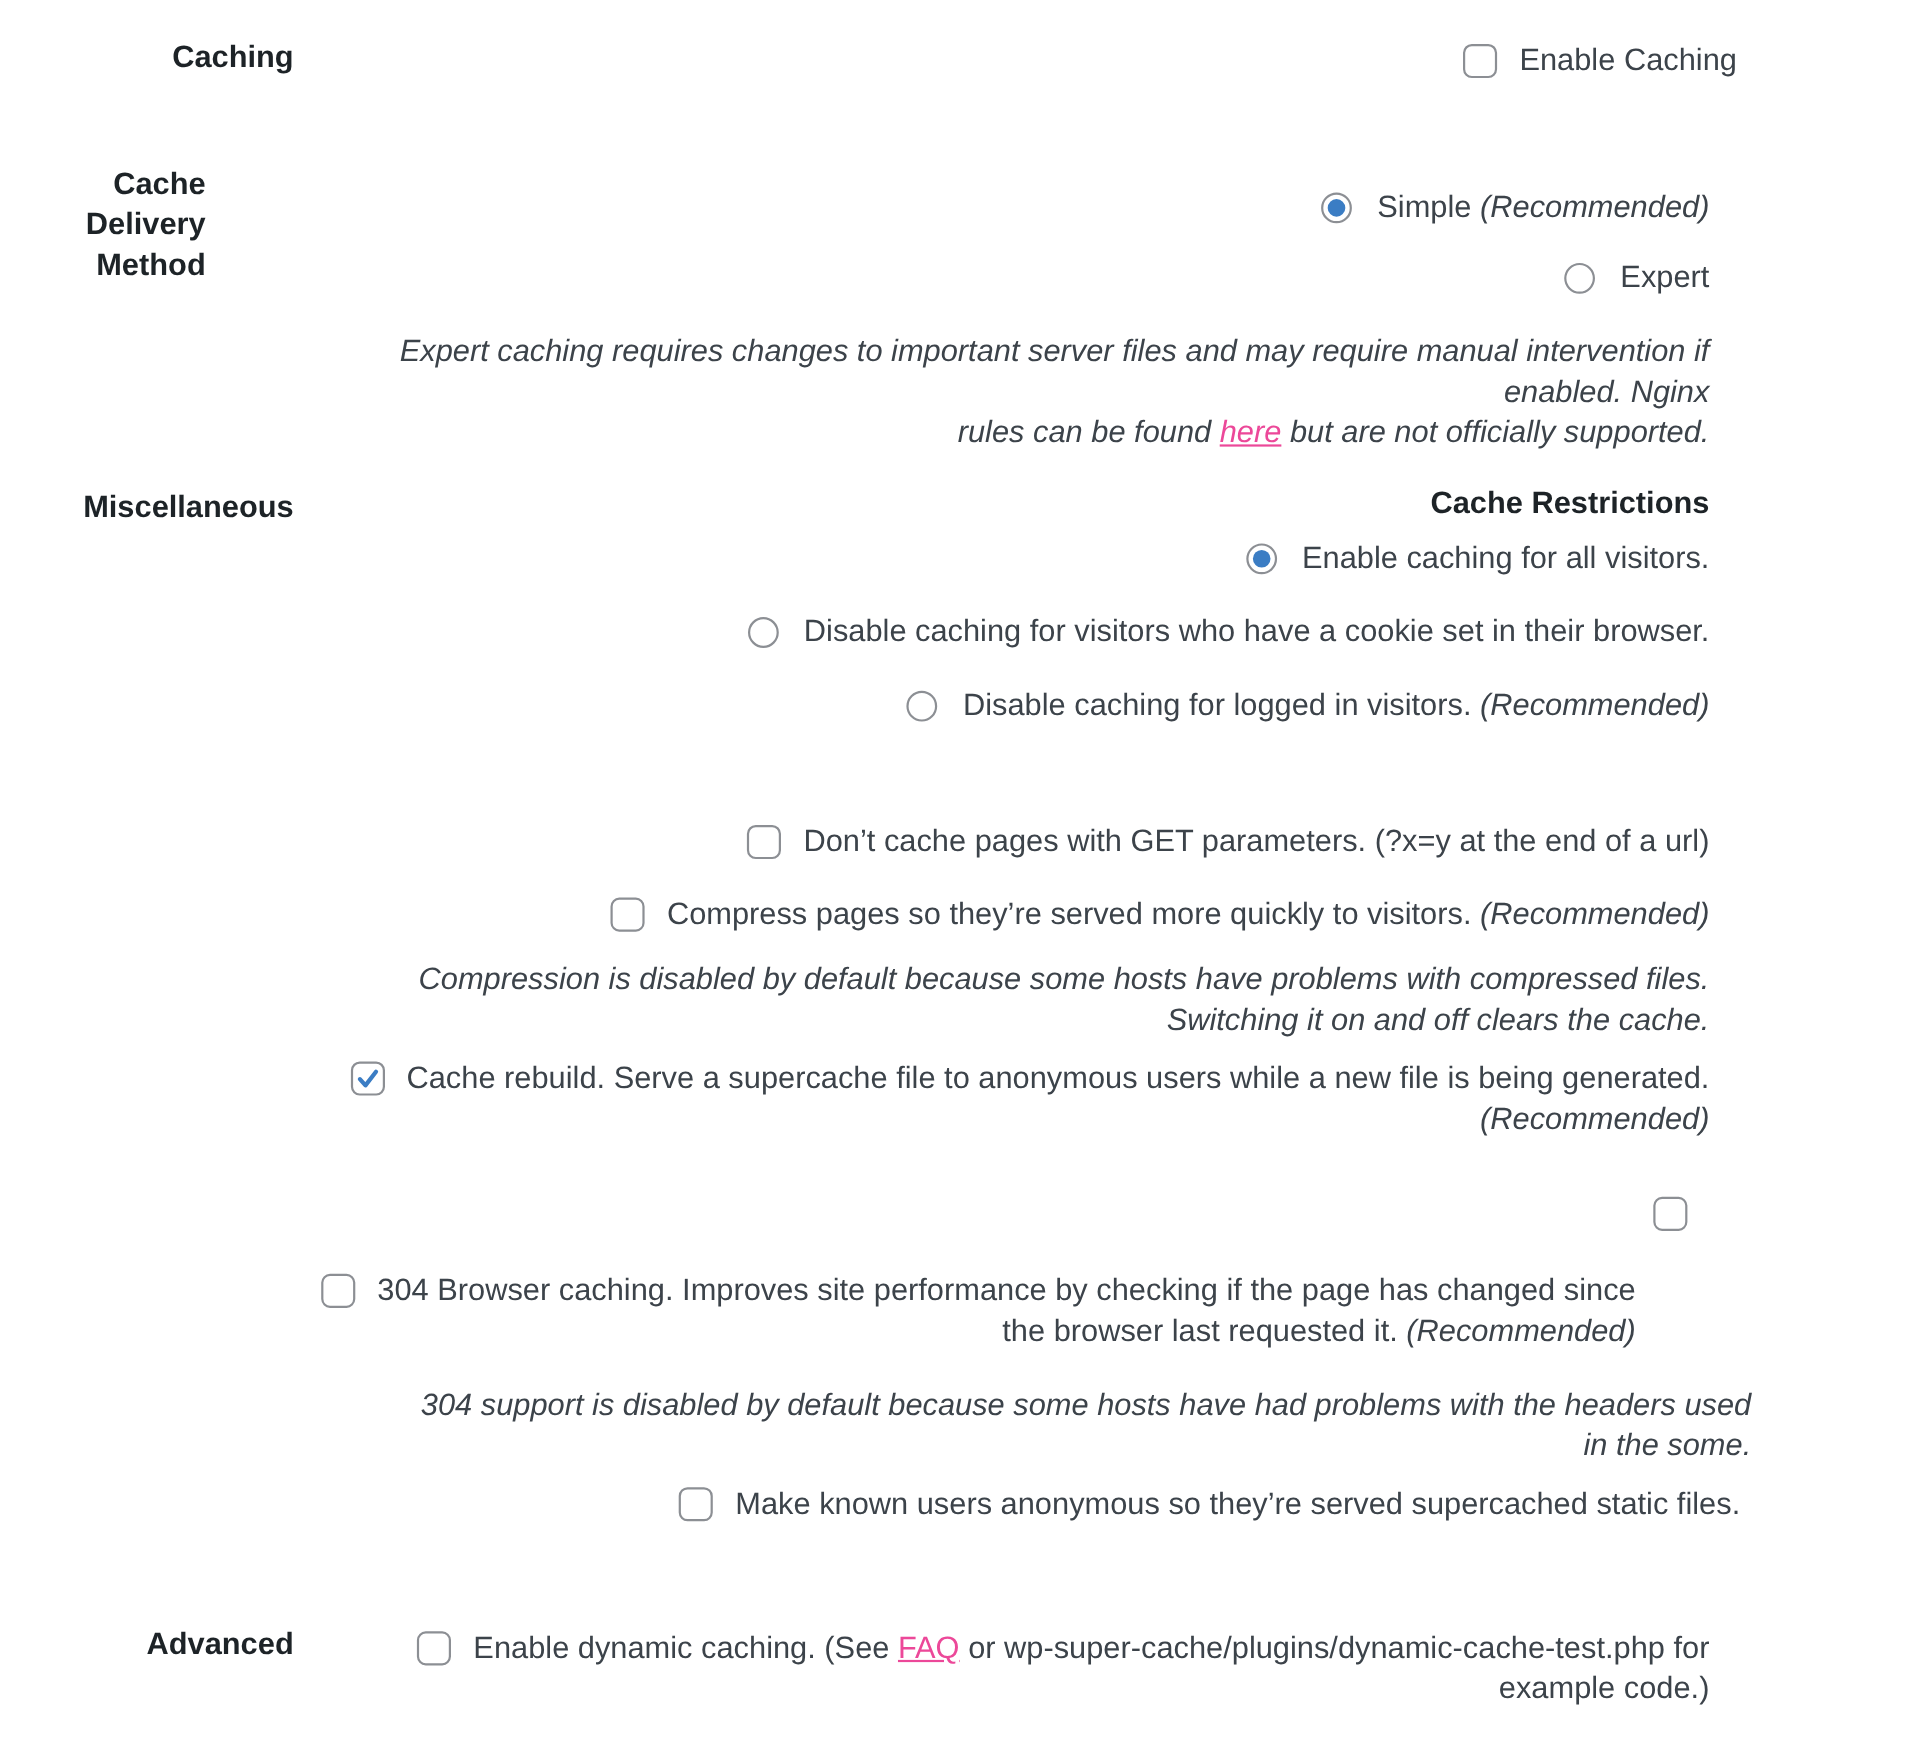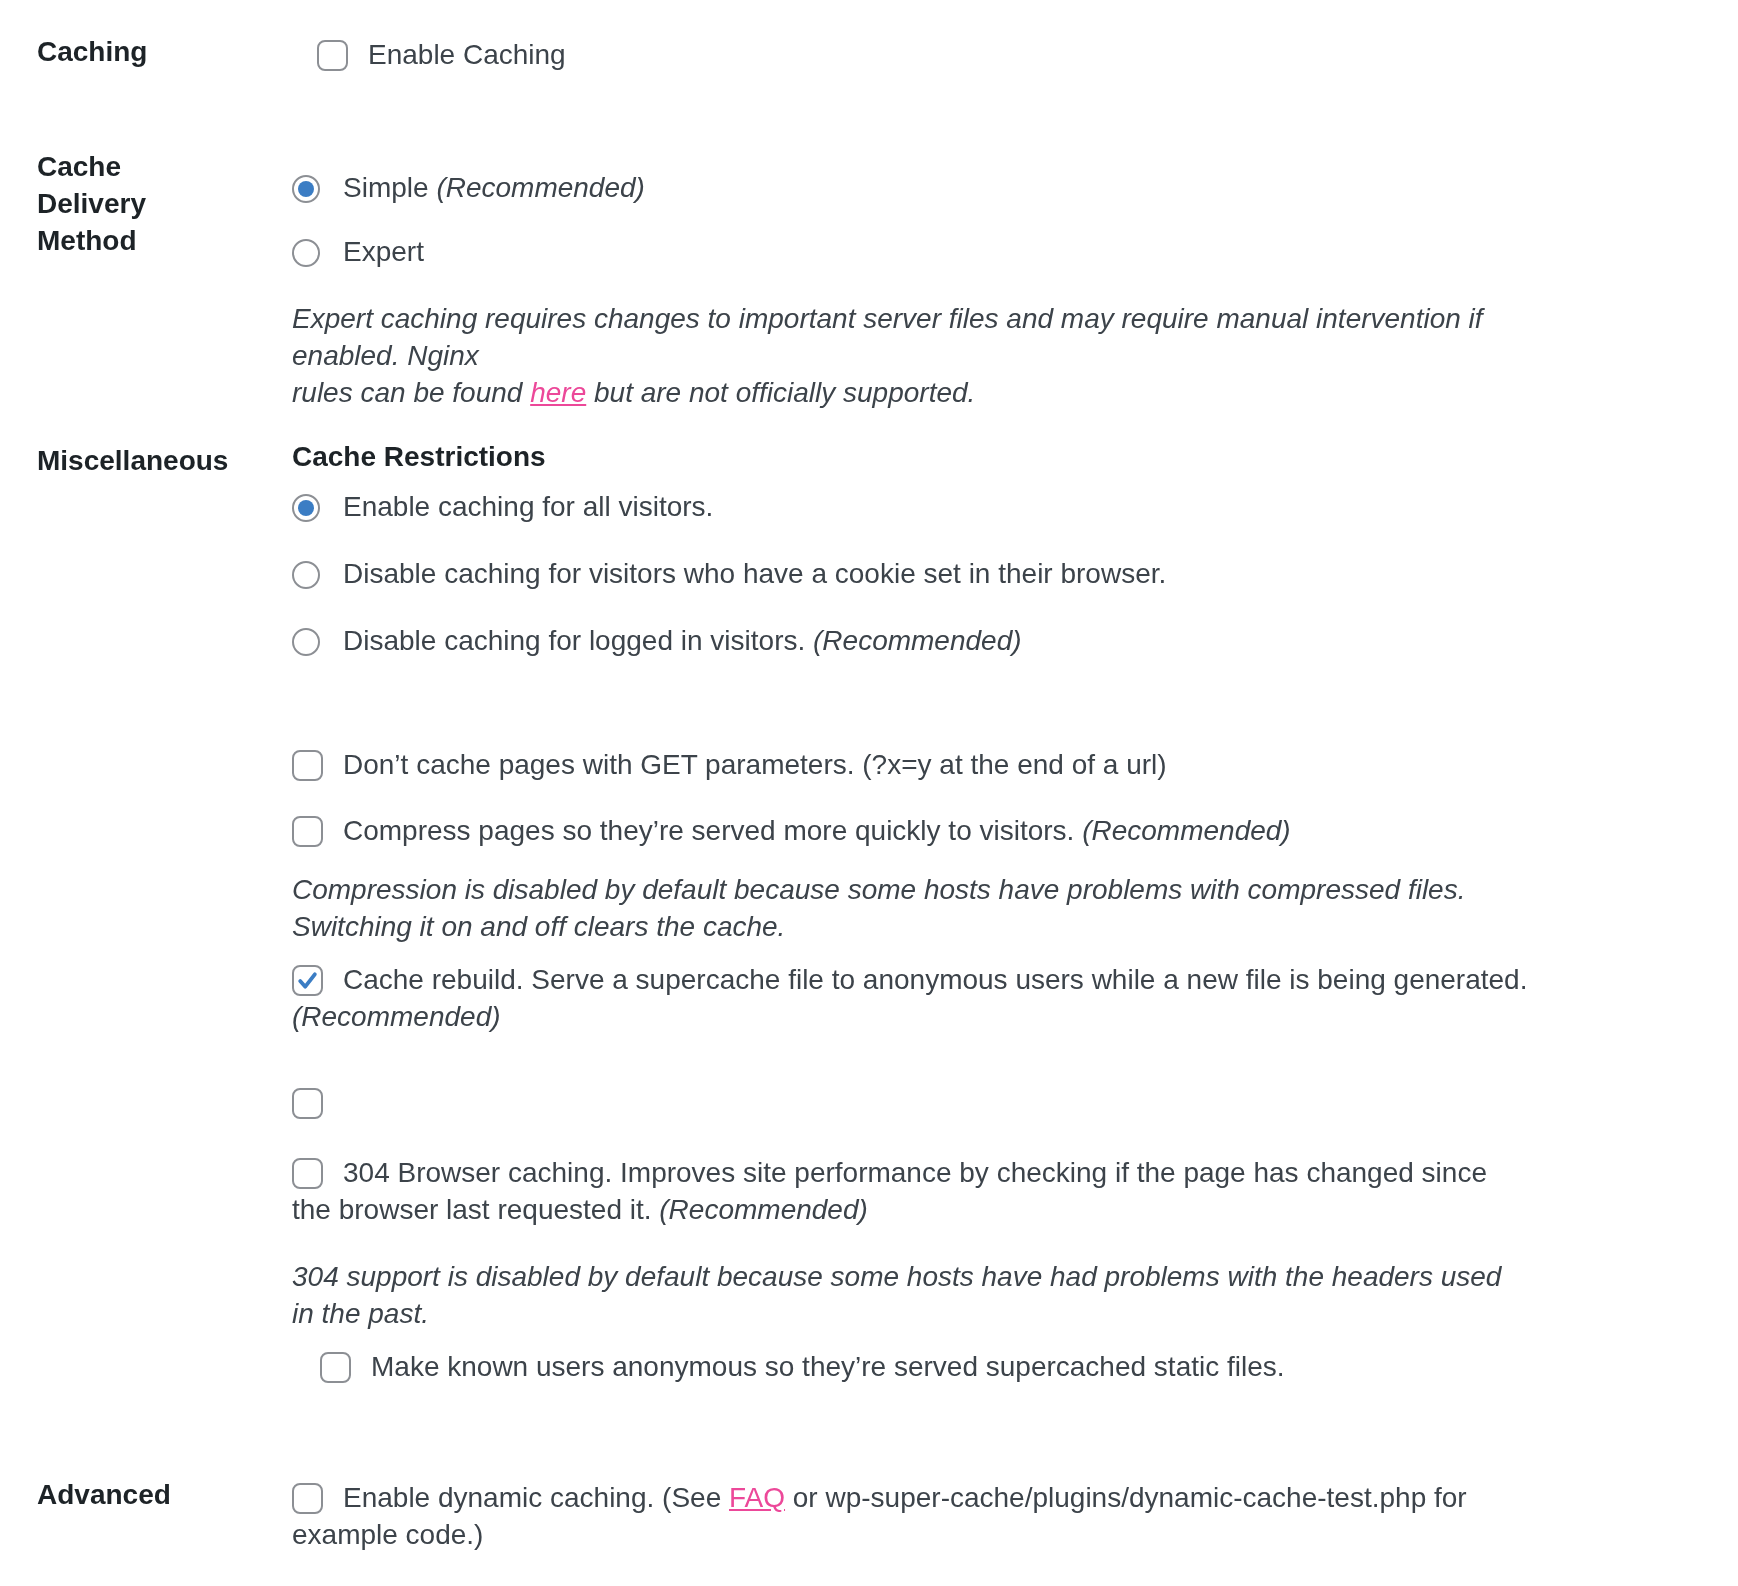--- a/index.html
+++ b/index.html
@@ -6,20 +6,21 @@
   .page{
     position:relative;
     width:1738px;
     height:1586px;
     background:#ffffff;
     font-family:"Liberation Sans", sans-serif;
     font-size:28px;
     line-height:37px;
     color:#3c434a;
     overflow:hidden;
+    text-align:right;
   }
   .abs{position:absolute;}
   .th-label{
     left:37px;
     font-weight:bold;
     color:#1d2327;
     width:230px;
   }
   .th-narrow{width:150px;}
   .content{left:292px;width:1262px;}
@@ -125,21 +126,21 @@
     <span class="ctrl checkbox"></span>
   </label>
 
   <label class="abs content w-narrow" style="top:1154px;">
     <span class="ctrl checkbox"></span><span>304 Browser caching. Improves site performance by checking if the page has changed since</span>
     <span class="blk"><span>the browser last requested it. </span><em>(Recommended)</em></span>
   </label>
 
   <div class="abs content note" style="top:1258px;width:1300px;">
     <span class="blk">304 support is disabled by default because some hosts have had problems with the headers used</span>
-    <span class="blk">in the past.</span>
+    <span class="blk">in the some.</span>
   </div>
 
   <label class="abs content" style="top:1348px;margin-left:28px;">
     <span class="ctrl checkbox"></span><span>Make known users anonymous so they’re served supercached static files.</span>
   </label>
 
   <div class="abs th-label" style="top:1476px;">Advanced</div>
 
   <label class="abs content" style="top:1479px;">
     <span class="ctrl checkbox"></span><span>Enable dynamic caching. (See </span><a class="lnk">FAQ</a><span> or wp-super-cache/plugins/dynamic-cache-test.php for</span>

